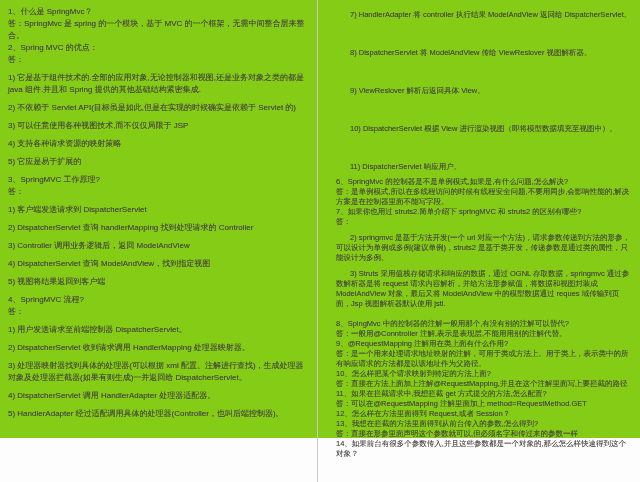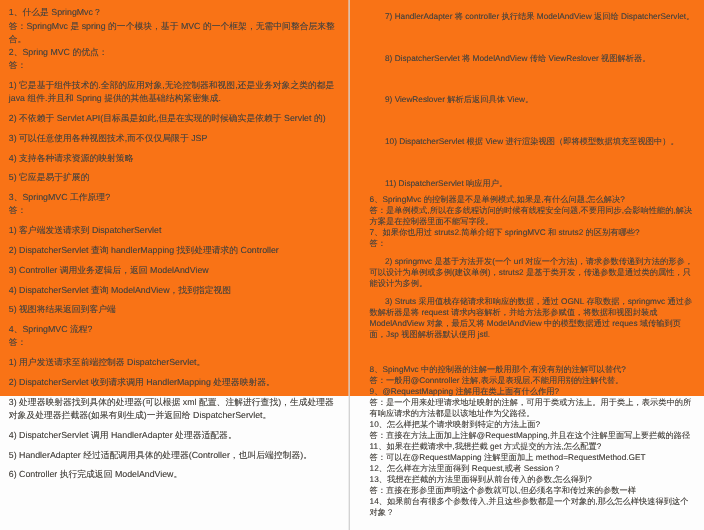--- a/index.html
+++ b/index.html
@@ -2,28 +2,28 @@
 <html><head>
 <meta charset="utf-8">
 <style>
   html,body { margin:0; padding:0; }
   body {
     width:640px; height:482px; overflow:hidden; position:relative;
     background:#fdfdfd;
     font-family:"Liberation Sans","DejaVu Sans",sans-serif;
     color:#46433e;
   }
-  .page { position:absolute; top:0; height:360px; box-sizing:border-box; background:#f97316; }
+  .page { position:absolute; top:0; height:438px; box-sizing:border-box; background:#84cc16; }
   .page-left  { left:0;   width:317px; padding:6px 7px 0 8px;  font-size:8px;   line-height:12px; }
   .page-right { left:318px; width:322px; padding:9px 8px 16px 18px; font-size:7.5px; line-height:10px; }
   .divider { position:absolute; left:317px; top:0; width:1px; height:482px; background:#c9c9c9; }
   p { margin:0; text-shadow:0 0 0.5px rgba(70,67,62,0.45); }
   .mt6  { margin-top:6px; }
   .mt9  { margin-top:26px; }
-  .mt10 { margin-top:22px; }
+  .mt10 { margin-top:10px; }
   .mt14 { margin-top:4px; }
   .ind  { text-indent:14px; }
   .rstep { line-height:12px; }
 </style>
 </head>
 <body>
 
 <div class="page page-left">
   <p>1、什么是 SpringMvc？</p>
   <p>答：SpringMvc 是 spring 的一个模块，基于 MVC 的一个框架，无需中间整合层来整合。</p>
@@ -41,21 +41,20 @@
   <p class="mt6">3) Controller 调用业务逻辑后，返回 ModelAndView</p>
   <p class="mt6">4) DispatcherServlet 查询 ModelAndView，找到指定视图</p>
   <p class="mt6">5) 视图将结果返回到客户端</p>
   <p class="mt6">4、SpringMVC 流程?</p>
   <p>答：</p>
   <p class="mt6">1) 用户发送请求至前端控制器 DispatcherServlet。</p>
   <p class="mt6">2) DispatcherServlet 收到请求调用 HandlerMapping 处理器映射器。</p>
   <p class="mt6">3) 处理器映射器找到具体的处理器(可以根据 xml 配置、注解进行查找)，生成处理器对象及处理器拦截器(如果有则生成)一并返回给 DispatcherServlet。</p>
   <p class="mt6">4) DispatcherServlet 调用 HandlerAdapter 处理器适配器。</p>
   <p class="mt6">5) HandlerAdapter 经过适配调用具体的处理器(Controller，也叫后端控制器)。</p>
-  <p class="mt6">6) Controller 执行完成返回 ModelAndView。</p>
 </div>
 
 <div class="divider"></div>
 
 <div class="page page-right">
   <p class="rstep ind">7) HandlerAdapter 将 controller 执行结果 ModelAndView 返回给 DispatcherServlet。</p>
   <p class="rstep ind mt9">8) DispatcherServlet 将 ModelAndView 传给 ViewReslover 视图解析器。</p>
   <p class="rstep ind mt9">9) ViewReslover 解析后返回具体 View。</p>
   <p class="rstep ind mt9">10) DispatcherServlet 根据 View 进行渲染视图（即将模型数据填充至视图中）。</p>
   <p class="rstep ind mt9">11) DispatcherServlet 响应用户。</p>

